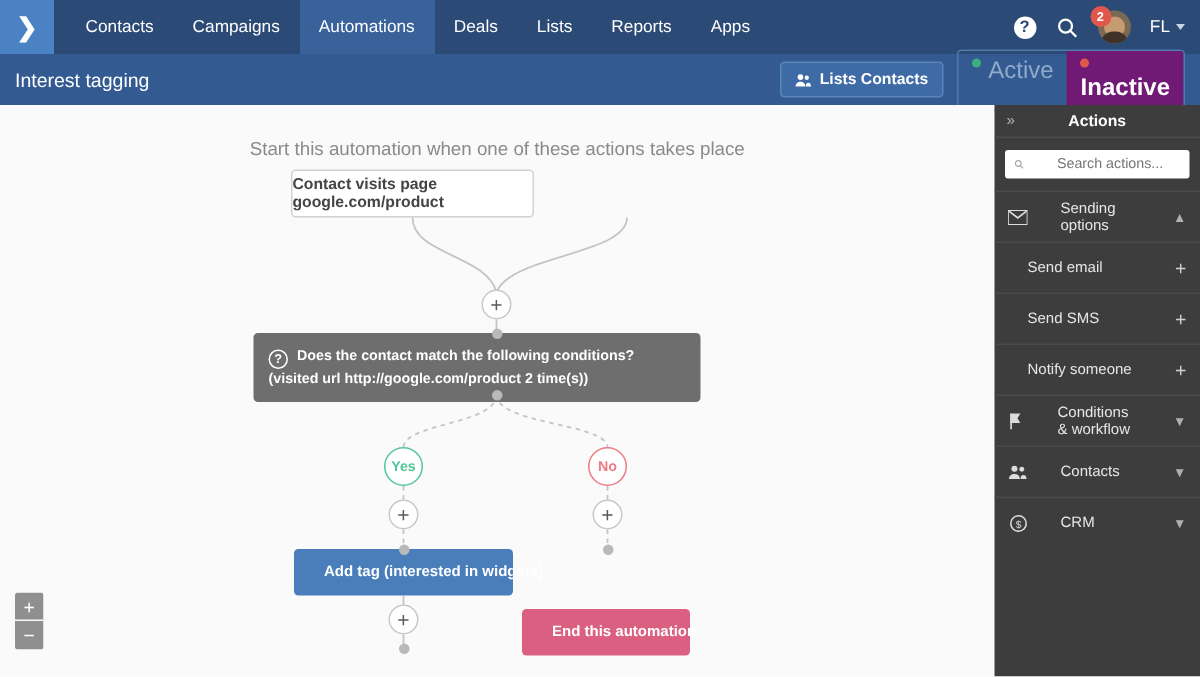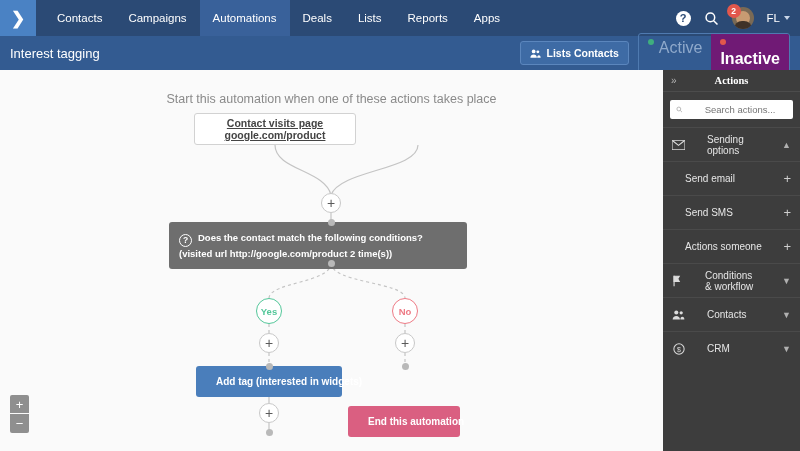--- a/index.html
+++ b/index.html
@@ -104,21 +104,21 @@
   }
   .canvas-svg { position: absolute; top: 0; left: 0; }
   .start-label {
     position: absolute; top: 22px; left: 0; width: 663px; text-align: center;
     color: #8a8a8a; font-size: 12.5px;
   }
   .start-box {
     position: absolute; background: #ffffff; border: 1px solid #d2d2d2;
     border-radius: 3px; font-size: 10.5px; color: #444;
     display: flex; align-items: center; justify-content: center;
-    text-align: center; cursor: pointer; font-weight: bold; text-decoration: underline;
+    cursor: pointer; font-weight: bold;
   }
   .start-box.dashed { border: 1px dashed #bdbdbd; background: #fafafa; color: #555; }
   .plus-node {
     position: absolute; width: 20px; height: 20px; border-radius: 50%;
     background: #ffffff; border: 1px solid #c8c8c8;
     display: flex; align-items: center; justify-content: center;
     font-size: 14px; color: #5a5a5a; cursor: pointer; line-height: 1;
     z-index: 5;
   }
   .cond-block {
@@ -169,21 +169,21 @@
     background: #3d3d3d; color: #e6e6e6; overflow: hidden;
   }
   .sidebar-head {
     height: 22px; display: flex; align-items: center; position: relative;
     border-bottom: 1px solid #4c4c4c;
   }
   .collapse-icon {
     position: absolute; left: 8px; font-size: 10px; color: #b5b5b5; cursor: pointer;
   }
   .sidebar-title {
-    width: 100%; text-align: center; font-size: 10.5px; font-weight: bold; color: #ffffff; font-family: Liberation Serif, serif;
+    width: 100%; text-align: center; font-size: 10.5px; font-weight: bold; color: #ffffff;
   }
   .search-wrap { padding: 8px 7px 8px 7px; }
   .search-box {
     background: #ffffff; border-radius: 2px; height: 19px;
     display: flex; align-items: center; padding: 0 6px; gap: 22px;
   }
   .search-input {
     border: none; outline: none; font-size: 9.5px; color: #8a8a8a;
     width: 100%; font-family: "Liberation Sans", sans-serif; background: transparent;
   }
@@ -367,21 +367,21 @@
     </div>
     <div class="sb-item">
       <span>Send email</span>
       <span class="sb-plus">+</span>
     </div>
     <div class="sb-item">
       <span>Send SMS</span>
       <span class="sb-plus">+</span>
     </div>
     <div class="sb-item">
-      <span>Actions someone</span>
+      <span>Notify someone</span>
       <span class="sb-plus">+</span>
     </div>
 
     <div class="sb-section">
       <span class="sb-ico">
         <svg width="11" height="12" viewBox="0 0 12 14" fill="none" stroke="#dcdcdc" stroke-width="1.3">
           <line x1="2" y1="1" x2="2" y2="13"></line>
             <path d="M2 1.5h6l-1.8 3L8 7.5H2z" fill="#dcdcdc"></path>
         </svg>
       </span>

